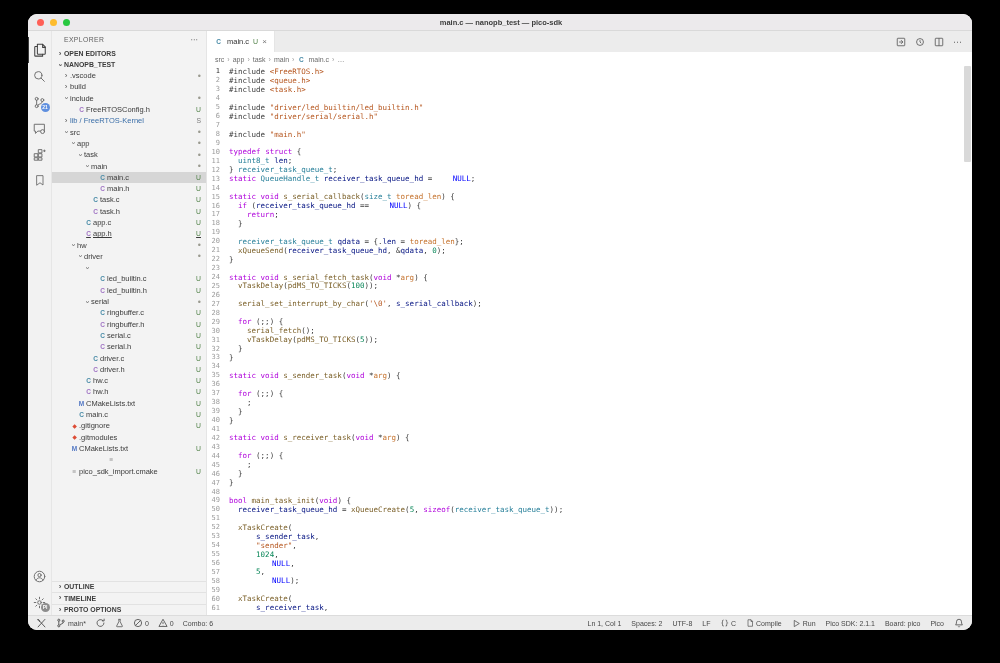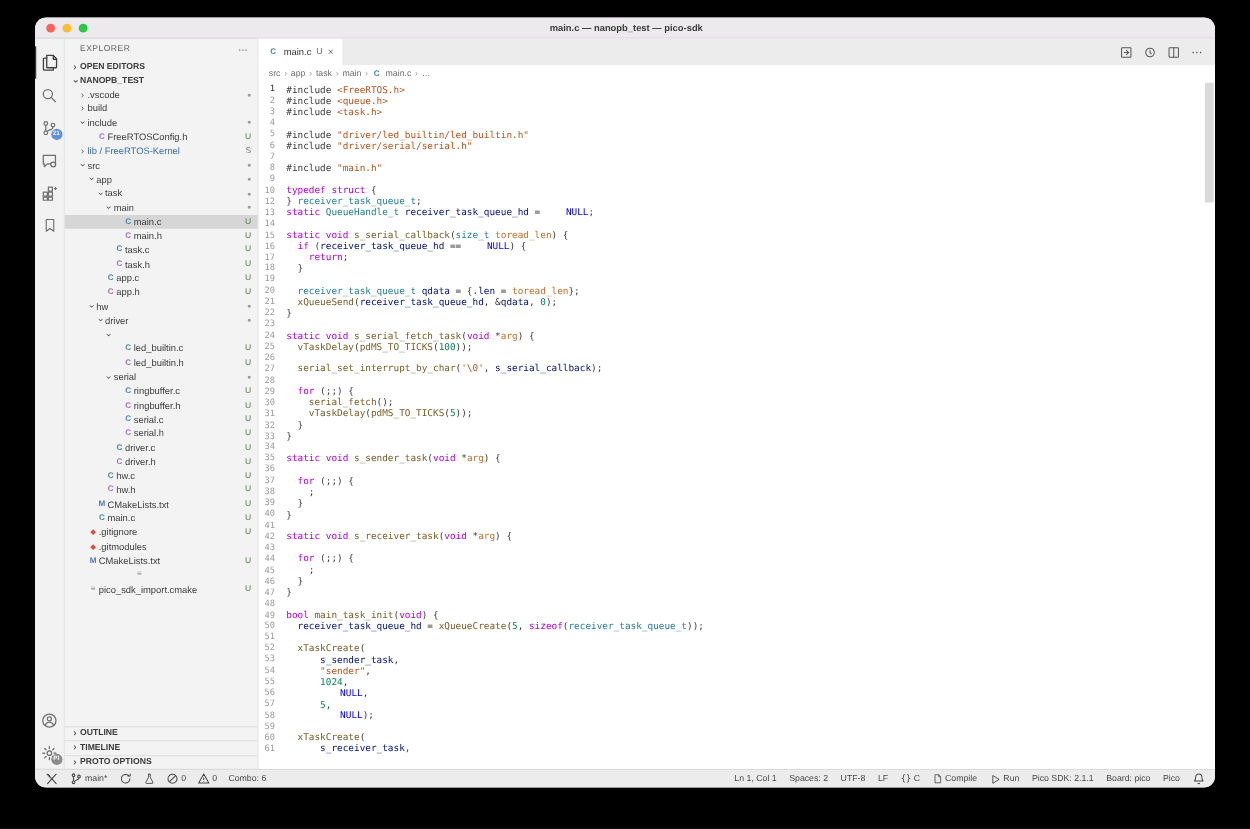--- a/index.html
+++ b/index.html
@@ -270,21 +270,21 @@
             <span class="grow"></span>
             <span class="badge u">U</span>
           </div>
           <div class="trow" style="padding-left: 24px; justify-content: space-between;">
             <span class="chev"></span>
             <span class="ficon" style="color: var(--icon_c_file); font-size: 6.5px;">C</span>
             <span class="label">app.c</span>
             <span class="grow"></span>
             <span class="badge u">U</span>
           </div>
-          <div class="trow" style="padding-left: 24px;">
+          <div class="trow" style="padding-left: 24px; text-decoration: underline;">
             <span class="chev"></span>
             <span class="ficon" style="color: var(--icon_h_file); font-size: 6.5px;">C</span>
             <span class="label">app.h</span>
             <span class="grow"></span>
             <span class="badge u">U</span>
           </div>
           <div class="trow" style="padding-left: 17px;">
             <span class="chev open">›</span>
             <span class="label">hw</span>
             <span class="grow"></span>
@@ -493,20 +493,21 @@
       <div class="cline cur"><span class="lnum">1</span><span><span class="tk-d">#include </span><span class="tk-s">&lt;FreeRTOS.h&gt;</span></span></div>
           <div class="cline"><span class="lnum">2</span><span><span class="tk-d">#include </span><span class="tk-s">&lt;queue.h&gt;</span></span></div>
           <div class="cline"><span class="lnum">3</span><span><span class="tk-d">#include </span><span class="tk-s">&lt;task.h&gt;</span></span></div>
           <div class="cline"><span class="lnum">4</span><span></span></div>
           <div class="cline"><span class="lnum">5</span><span><span class="tk-d">#include </span><span class="tk-s">"driver/led_builtin/led_builtin.h"</span></span></div>
           <div class="cline"><span class="lnum">6</span><span><span class="tk-d">#include </span><span class="tk-s">"driver/serial/serial.h"</span></span></div>
           <div class="cline"><span class="lnum">7</span><span></span></div>
           <div class="cline"><span class="lnum">8</span><span><span class="tk-d">#include </span><span class="tk-s">"main.h"</span></span></div>
           <div class="cline"><span class="lnum">9</span><span></span></div>
           <div class="cline"><span class="lnum">10</span><span><span class="tk-k">typedef</span><span class="tk-d"> </span><span class="tk-k">struct</span><span class="tk-d"> {</span></span></div>
+          <div class="cline"><span class="lnum">11</span><span><span class="tk-d">  </span><span class="tk-t">uint8_t</span><span class="tk-d"> </span><span class="tk-v">len</span><span class="tk-d">;</span></span></div>
           <div class="cline"><span class="lnum">12</span><span><span class="tk-d">} </span><span class="tk-t">receiver_task_queue_t</span><span class="tk-d">;</span></span></div>
           <div class="cline"><span class="lnum">13</span><span><span class="tk-k">static</span><span class="tk-d"> </span><span class="tk-t">QueueHandle_t</span><span class="tk-d"> </span><span class="tk-v">receiver_task_queue_hd</span><span class="tk-d"> = </span><span class="tk-c">NULL</span><span class="tk-d">;</span></span></div>
           <div class="cline"><span class="lnum">14</span><span></span></div>
           <div class="cline"><span class="lnum">15</span><span><span class="tk-k">static</span><span class="tk-d"> </span><span class="tk-k">void</span><span class="tk-d"> </span><span class="tk-f">s_serial_callback</span><span class="tk-d">(</span><span class="tk-t">size_t</span><span class="tk-d"> </span><span class="tk-p">toread_len</span><span class="tk-d">) {</span></span></div>
           <div class="cline"><span class="lnum">16</span><span><span class="tk-d">  </span><span class="tk-k">if</span><span class="tk-d"> (</span><span class="tk-v">receiver_task_queue_hd</span><span class="tk-d"> == </span><span class="tk-c">NULL</span><span class="tk-d">) {</span></span></div>
           <div class="cline"><span class="lnum">17</span><span><span class="tk-d">    </span><span class="tk-k">return</span><span class="tk-d">;</span></span></div>
           <div class="cline"><span class="lnum">18</span><span><span class="tk-d">  }</span></span></div>
           <div class="cline"><span class="lnum">19</span><span></span></div>
           <div class="cline"><span class="lnum">20</span><span><span class="tk-d">  </span><span class="tk-t">receiver_task_queue_t</span><span class="tk-d"> </span><span class="tk-v">qdata</span><span class="tk-d"> = {.</span><span class="tk-v">len</span><span class="tk-d"> = </span><span class="tk-p">toread_len</span><span class="tk-d">};</span></span></div>
           <div class="cline"><span class="lnum">21</span><span><span class="tk-d">  </span><span class="tk-f">xQueueSend</span><span class="tk-d">(</span><span class="tk-v">receiver_task_queue_hd</span><span class="tk-d">, &amp;</span><span class="tk-v">qdata</span><span class="tk-d">, </span><span class="tk-n">0</span><span class="tk-d">);</span></span></div>

